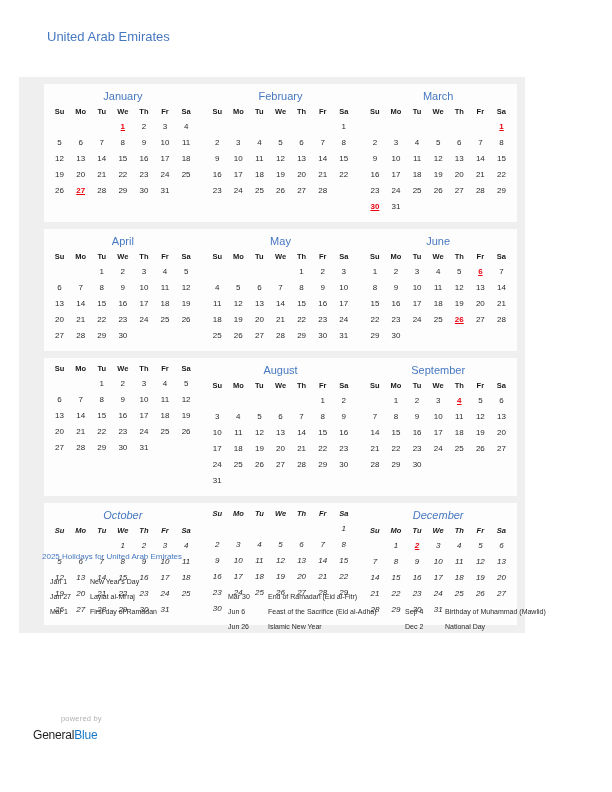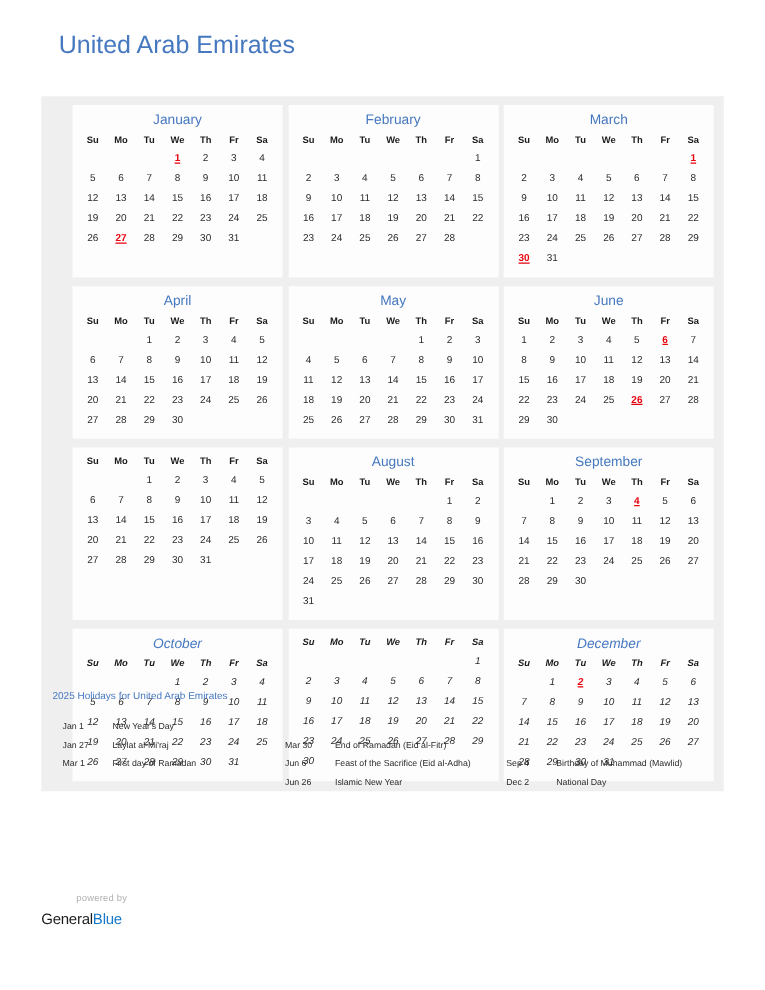--- a/index.html
+++ b/index.html
@@ -34,32 +34,32 @@
     box-sizing: border-box;
   }
   .year-title {
     font-size: 30px;
     color: #4678c0;
     font-weight: normal;
     letter-spacing: 0px;
     line-height: 1;
   }
   .country-title {
-    font-size: 20px;
+    font-size: 13px;
     color: #4678c0;
     font-weight: normal;
     line-height: 1;
   }
 
   
   .cal-area {
     position: absolute;
-    left: 33px;
+    left: 19px;
     top: 77px;
-    width: 546px;
+    width: 506px;
     background: #efeff0;
     padding: 7px 0 8px 17px;
     box-sizing: border-box;
   }
   .month-row {
     display: flex;
     justify-content: space-between;
     padding: 0 8px 0 8px;
     box-sizing: border-box;
     margin-bottom: 7px;

